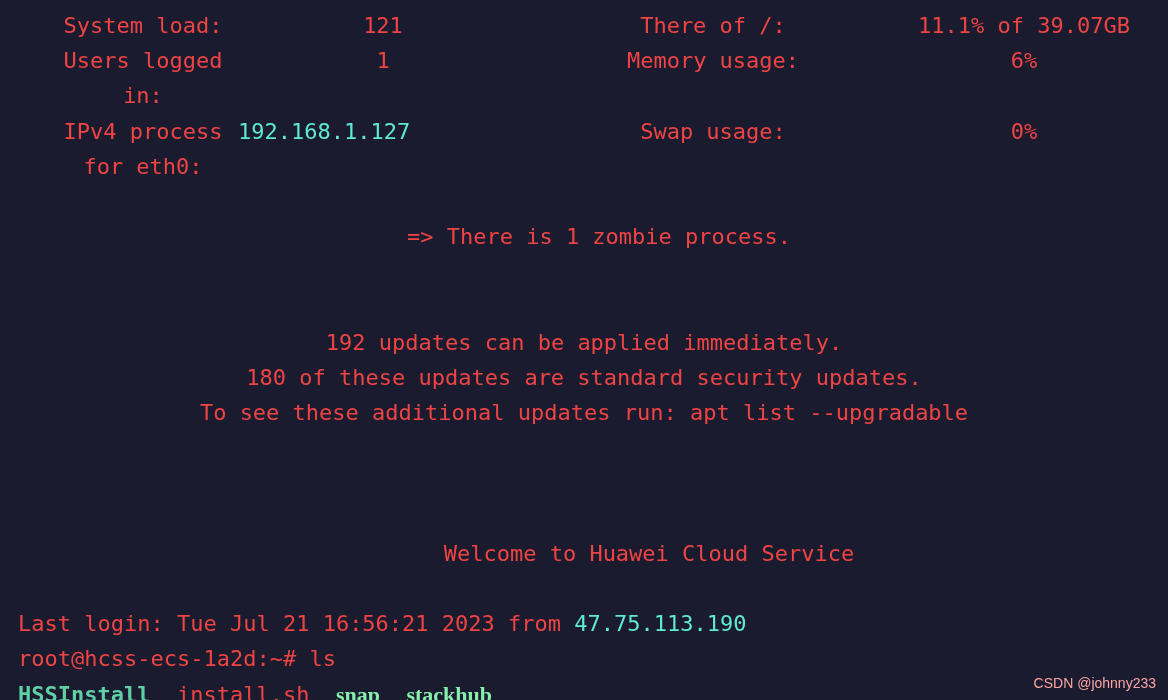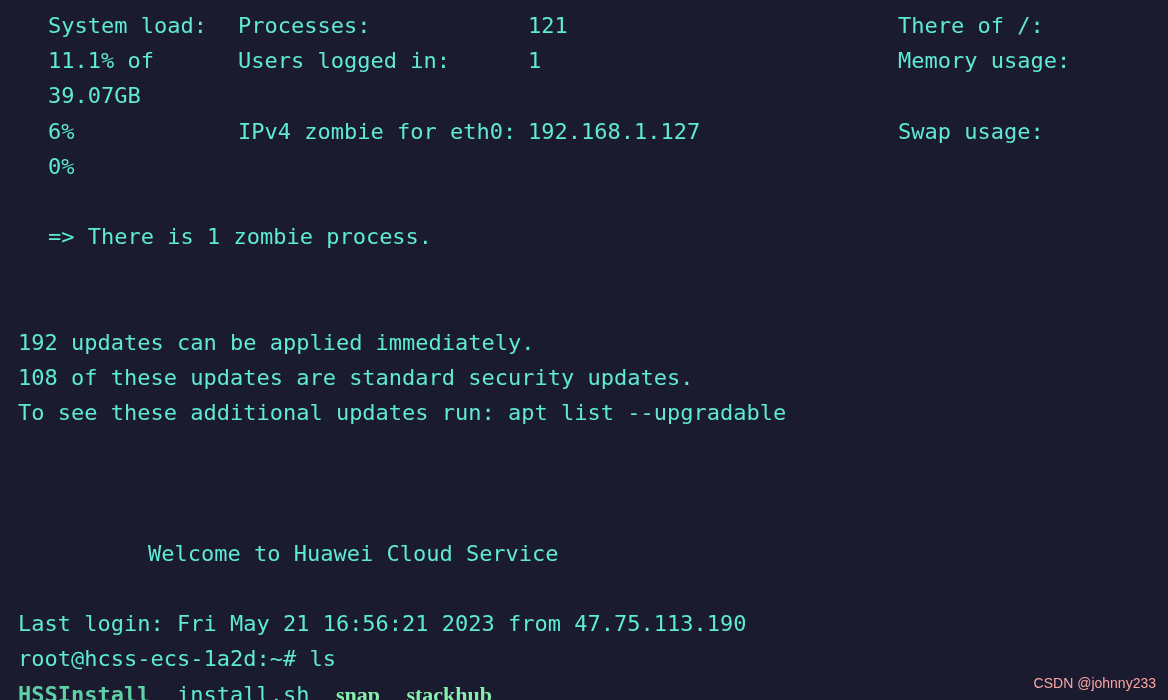--- a/index.html
+++ b/index.html
@@ -11,21 +11,21 @@
       background-color: #1a1b2e;
       font-family: 'Menlo', 'Monaco', 'Consolas', monospace;
       font-size: 22px;
       line-height: 1.6;
       padding: 8px 18px;
       width: 1168px;
       height: 700px;
       overflow: hidden;
       position: relative;
     }
-    .green { color: #5eead4; }
+    .green { color: #ef4444; text-align: center; }
     .pink { color: #5eead4; }
     .bold-green { color: #5fcfa6; font-weight: bold; }
     .blue { color: #86efac; font-weight: bold; font-family: Liberation Serif, serif; }
     .indent1 { padding-left: 30px; }
     .indent2 { padding-left: 130px; }
     .line { white-space: pre; }
     .sys-table {
       display: grid;
       grid-template-columns: 190px 290px 370px auto;
       padding-left: 30px;
@@ -37,55 +37,54 @@
       color: #fca5a5;
       font-size: 14px;
       font-family: sans-serif;
     }
   </style>
 </head>
 <body>
 
 <div class="sys-table">
   <span class="green">System load:</span>
-  <span class="green">Processes:</span>
   <span class="green">121</span>
 
   <span class="green">There of /:</span>
   <span class="green">11.1% of 39.07GB</span>
   <span class="green">Users logged in:</span>
   <span class="green">1</span>
 
   <span class="green">Memory usage:</span>
   <span class="green">6%</span>
-  <span class="green">IPv4 zombie for eth0:</span>
+  <span class="green">IPv4 process for eth0:</span>
   <span class="pink">192.168.1.127</span>
 
   <span class="green">Swap usage:</span>
   <span class="green">0%</span>
   <span></span>
   <span></span>
 </div>
 
 <div class="line">&nbsp;</div>
 <div class="line green indent1">=&gt; There is 1 zombie process.</div>
 <div class="line">&nbsp;</div>
 <div class="line">&nbsp;</div>
 
 <div class="line green">192 updates can be applied immediately.</div>
-<div class="line green">108 of these updates are standard security updates.</div>
+<div class="line green">180 of these updates are standard security updates.</div>
 <div class="line green">To see these additional updates run: apt list --upgradable</div>
 
 <div class="line">&nbsp;</div>
 <div class="line">&nbsp;</div>
 <div class="line">&nbsp;</div>
 
 <div class="line green indent2">Welcome to Huawei Cloud Service</div>
 
 <div class="line">&nbsp;</div>
 
-<div class="line"><span class="green">Last login: Fri May 21 16:56:21 2023 from </span><span class="pink">47.75.113.190</span></div>
+<div class="line"><span class="green">Last login: Tue Jul 21 16:56:21 2023 from </span><span class="pink">47.75.113.190</span></div>
 
 <div class="line"><span class="green">root@hcss-ecs-1a2d:~# </span><span class="green">ls</span></div>
 
 <div class="line"><span class="bold-green">HSSInstall</span><span class="green">  </span><span class="green">install.sh</span><span class="green">  </span><span class="blue">snap</span><span class="green">  </span><span class="blue">stackhub</span></div>
 
 <div class="watermark">CSDN @johnny233</div>
 
 </body></html>

